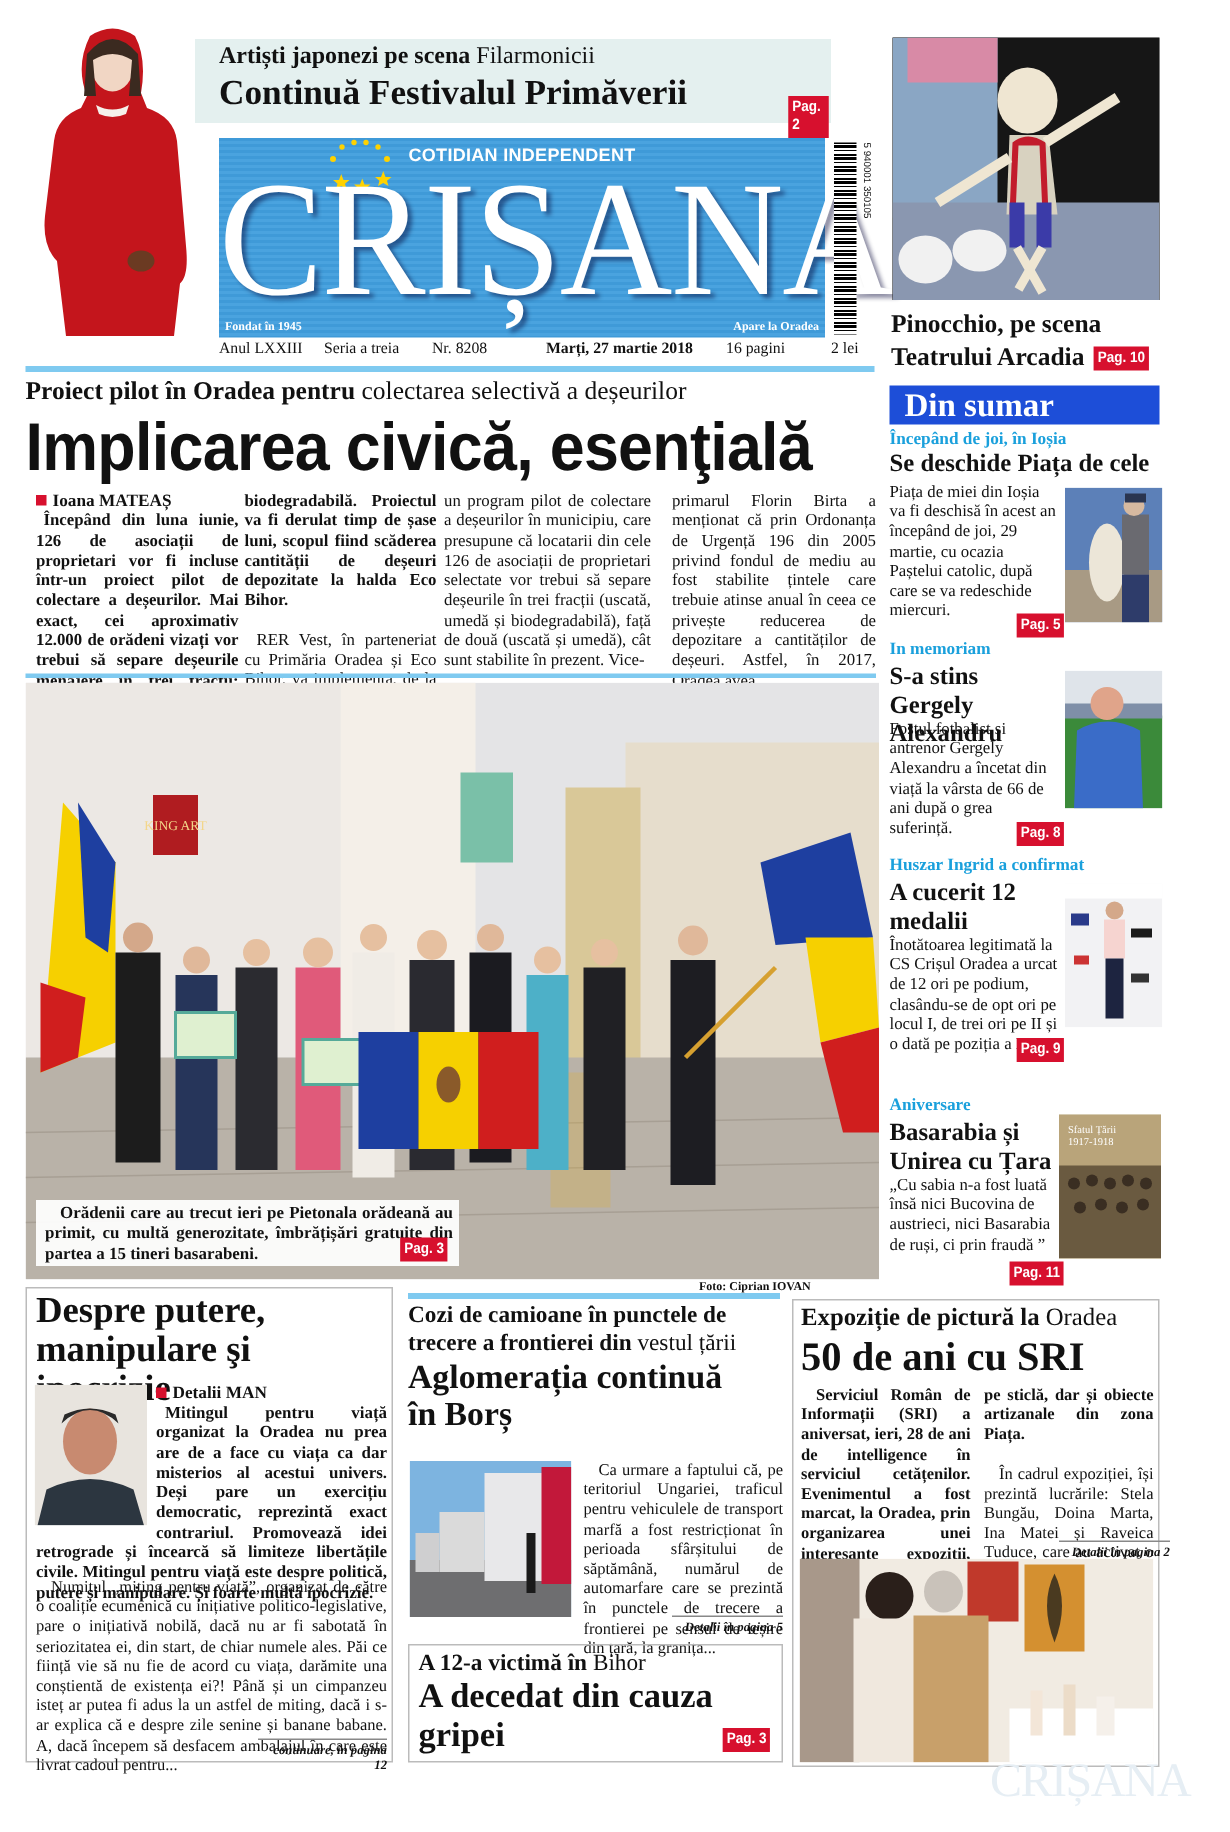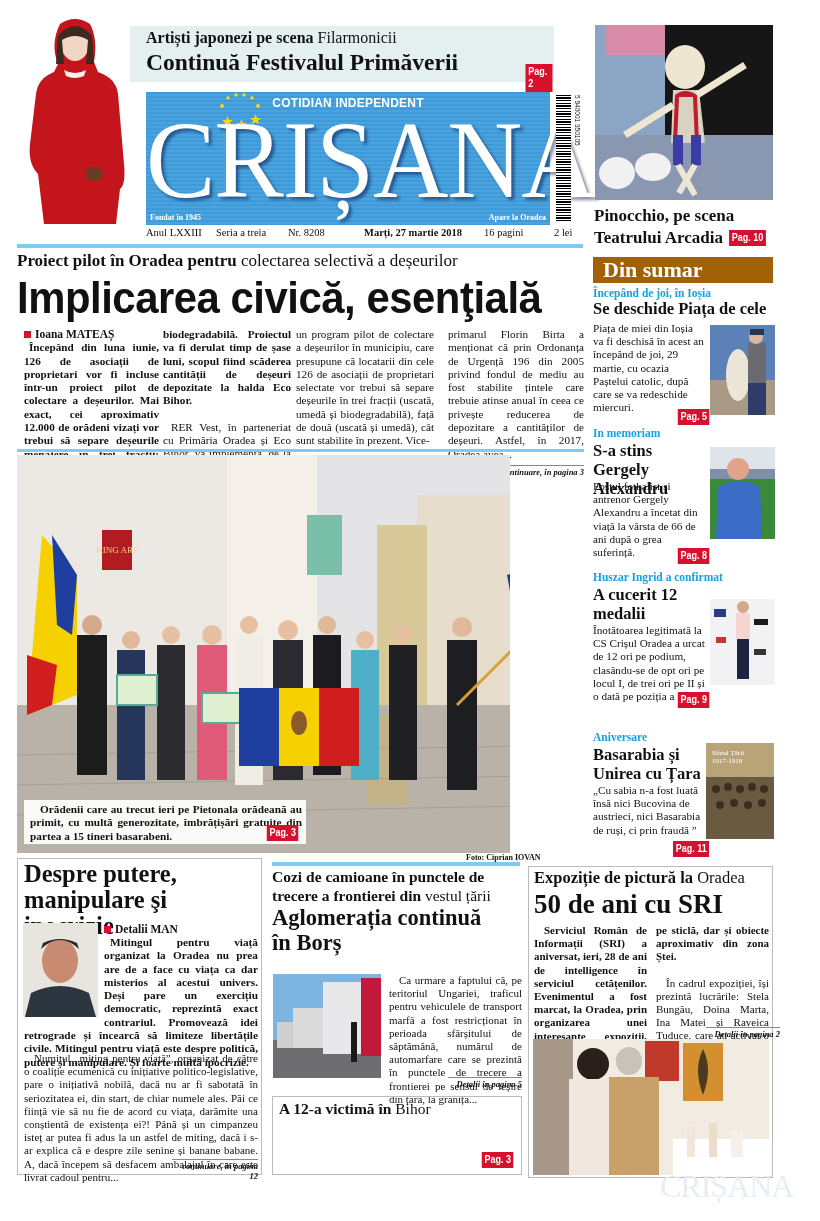--- a/index.html
+++ b/index.html
@@ -13,22 +13,22 @@
   .bold { font-weight: bold; }
   .cont { font-style: italic; font-weight: bold; font-size: 8.5px; text-align: right; border-top: 1px solid #888; padding-top: 1px; }
   .photo { overflow: hidden; }
 
   
   #top-banner { left: 130px; top: 26px; width: 424px; height: 56px; background: #e4f0ef; }
   #girl { left: 20px; top: 14px; width: 110px; height: 212px; }
   #masthead { left: 146px; top: 92px; width: 404px; height: 133px; background: repeating-linear-gradient(180deg, #3f9ad8 0 2px, #4aa3df 2px 4px); }
   #barcode { left: 556px; top: 95px; width: 24px; height: 128px; }
   #pinocchio { left: 595px; top: 25px; width: 178px; height: 175px; background: #1c1c1c; }
-  #din-sumar { left: 593px; top: 257px; width: 180px; height: 26px; background: #a16207; }
-  #main-photo { left: 17px; top: 455px; width: 493px; height: 398px; text-decoration: underline; }
+  #din-sumar { left: 593px; top: 257px; width: 180px; height: 26px; background: #1d4ed8; }
+  #main-photo { left: 17px; top: 455px; width: 569px; height: 398px; text-decoration: underline; }
   .box { border: 1px solid #bbb; }
 </style>
 </head>
 <body>
 
 <div id="top-banner" class="abs">
   <div class="abs" style="left:16px;top:23px;font-size:23.5px;font-weight:bold;white-space:nowrap;">Continuă Festivalul Primăverii</div>
   <div class="abs" style="left:16px;top:3px;font-size:16px;white-space:nowrap;">
     <b>Artiști japonezi pe scena</b>
     <span>Filarmonicii</span>
@@ -320,32 +320,33 @@
   </div>
   <div class="abs" style="left:117px;top:108px;width:133px;font-size:11px;line-height:13.2px;text-align:justify;text-indent:10px;">Ca urmare a faptului că, pe teritoriul Ungariei, traficul pentru vehiculele de transport marfă a fost restricționat în perioada sfârșitului de săptămână, numărul de automarfare care se prezintă în punctele de trecere a frontierei pe sensul de ieșire din țară, la granița...</div>
   <div class="abs cont" style="left:176px;top:211px;width:74px;">Detalii în pagina 5</div>
 </div>
 
 <div class="abs box" style="left:272px;top:1096px;width:250px;height:79px;">
   <div class="abs" style="left:6px;top:3px;font-size:15.5px;white-space:nowrap;">
     <b>A 12-a victimă în</b>
     <span>Bihor</span>
   </div>
+  <div class="abs" style="left:6px;top:21px;width:220px;font-size:23px;font-weight:bold;line-height:26px;">A decedat din cauza gripei</div>
   <span class="abs pag" style="right:6px;bottom:6px;">Pag. 3</span>
 </div>
 
 <div class="abs box" style="left:528px;top:866px;width:245px;height:312px;">
   <div class="abs" style="left:5px;top:1px;font-size:16.5px;white-space:nowrap;">
     <b>Expoziție de pictură la</b>
     <span>Oradea</span>
   </div>
   <div class="abs" style="left:5px;top:20px;font-size:27px;font-weight:bold;line-height:34px;white-space:nowrap;">50 de ani cu SRI</div>
   <div class="abs" style="left:5px;top:57px;width:113px;font-size:11px;font-weight:bold;line-height:13.2px;text-align:justify;text-indent:10px;">Serviciul Român de Informații (SRI) a aniversat, ieri, 28 de ani de intelligence în serviciul cetățenilor. Evenimentul a fost marcat, la Oradea, prin organizarea unei interesante expoziții, care a cuprins tablouri, lucrări</div>
   <div class="abs" style="left:127px;top:57px;width:113px;">
-    <div style="font-size:11px;font-weight:bold;line-height:13.2px;text-align:justify;">pe sticlă, dar și obiecte aproximativ din zona Ștei.</div>
+    <div style="font-size:11px;font-weight:bold;line-height:13.2px;text-align:justify;">pe sticlă, dar și obiecte artizanale din zona Piața.</div>
     <div style="font-size:11px;line-height:13.2px;text-align:justify;text-indent:10px;margin-top:13px;">În cadrul expoziției, își prezintă lucrările: Stela Bungău, Doina Marta, Ina Matei și Raveica Tuduce, care au activat o viață...</div>
   </div>
   <div class="abs cont" style="left:177px;top:160px;width:74px;">Detalii în pagina 2</div>
   <div class="abs photo" style="left:4px;top:172px;width:236px;height:136px;">
     <svg width="236" height="136" viewBox="0 0 236 136">
         <rect width="236" height="136" fill="#f1ebe2"></rect>
         <rect x="150" y="4" width="40" height="58" fill="#d49030"></rect>
         <path d="M170 10 Q160 30 170 56 Q180 30 170 10" fill="#4a3a20"></path>
         <rect x="112" y="2" width="34" height="40" fill="#c0392b"></rect>
         <rect x="0" y="0" width="40" height="136" fill="#a8988a"></rect>

